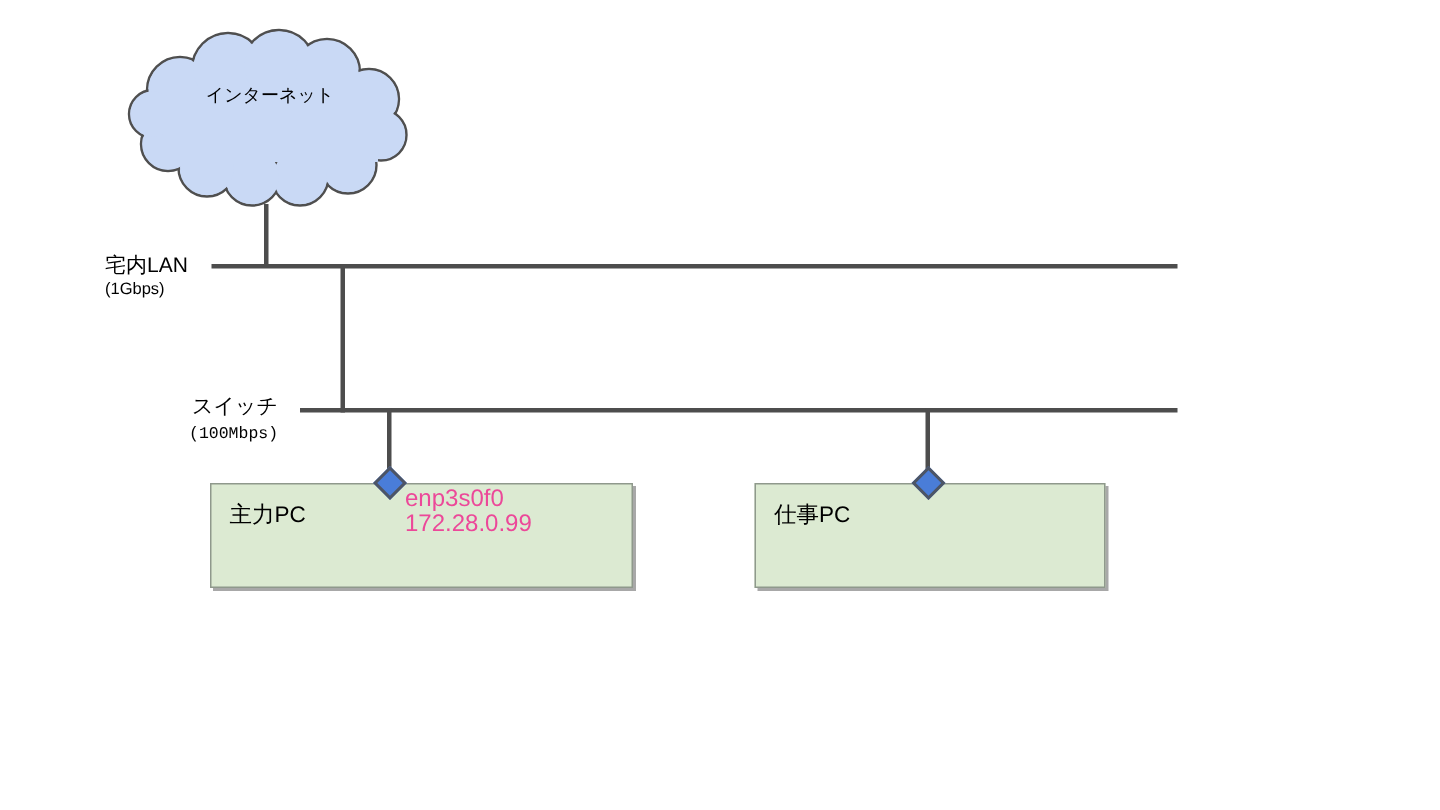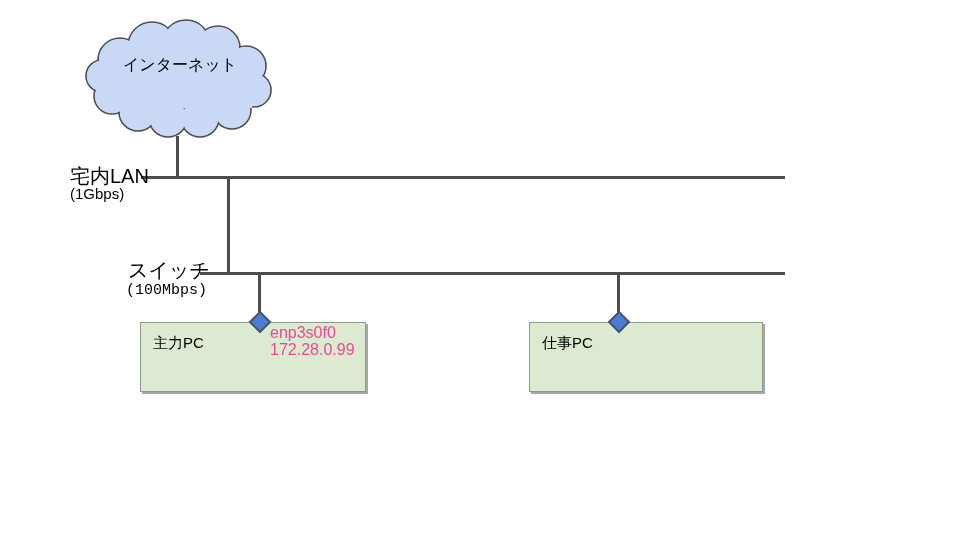--- a/index.html
+++ b/index.html
@@ -14,36 +14,36 @@
     overflow:hidden;
   }
   .abs{position:absolute;}
   .line{
     position:absolute;
     background:#4d4d4d;
   }
   .label{
     position:absolute;
     color:#000000;
-    font-size:20px;
+    font-size:14px;
     line-height:16px;
     white-space:nowrap;
   }
   .speed{
     position:absolute;
     color:#000000;
-    font-size:15px;
+    font-size:11px;
     line-height:13px;
     white-space:nowrap;
   }
   .cloud-label{
     position:absolute;
     left:82px;top:55px;width:196px;
     text-align:center;
-    font-size:16px;color:#000000;
+    font-size:12px;color:#000000;
     white-space:nowrap;
   }
   .node-box{
     position:absolute;
     background:#dcead2;
     border:1px solid #8f998c;
     box-shadow:2px 2px 0 #a8a8a8;
     box-sizing:border-box;
   }
   .node-box .node-label{
@@ -115,27 +115,27 @@
   <div class="line" style="left:200px;top:272px;width:585px;height:3px;"></div>
   <div class="line" style="left:258px;top:272px;width:3px;height:44px;"></div>
   <div class="line" style="left:617px;top:272px;width:3px;height:44px;"></div>
 
   <div class="label" style="left:70px;top:168px;">宅内LAN</div>
   <div class="speed" style="left:70px;top:187px;">(1Gbps)</div>
 
   <div class="label" style="left:128px;top:264px;font-family:Liberation Mono, monospace;">スイッチ</div>
   <div class="speed" style="left:126px;top:284px;font-family:Liberation Mono, monospace;">(100Mbps)</div>
 
-  <div class="node-box" style="left:140px;top:322px;width:226px;height:70px;">
+  <div class="node-box" style="left:140px;top:322px;width:282px;height:70px;">
     <div class="node-label">主力PC</div>
   </div>
   <div class="diamond" style="left:252px;top:314px;"></div>
   <div class="nic-info">
     <div>enp3s0f0</div>
     <div>172.28.0.99</div>
   </div>
 
-  <div class="node-box" style="left:529px;top:322px;width:234px;height:70px;">
+  <div class="node-box" style="left:503px;top:322px;width:234px;height:70px;">
     <div class="node-label">仕事PC</div>
   </div>
   <div class="diamond" style="left:611px;top:314px;"></div>
 
 </div>
 
 </body></html>

